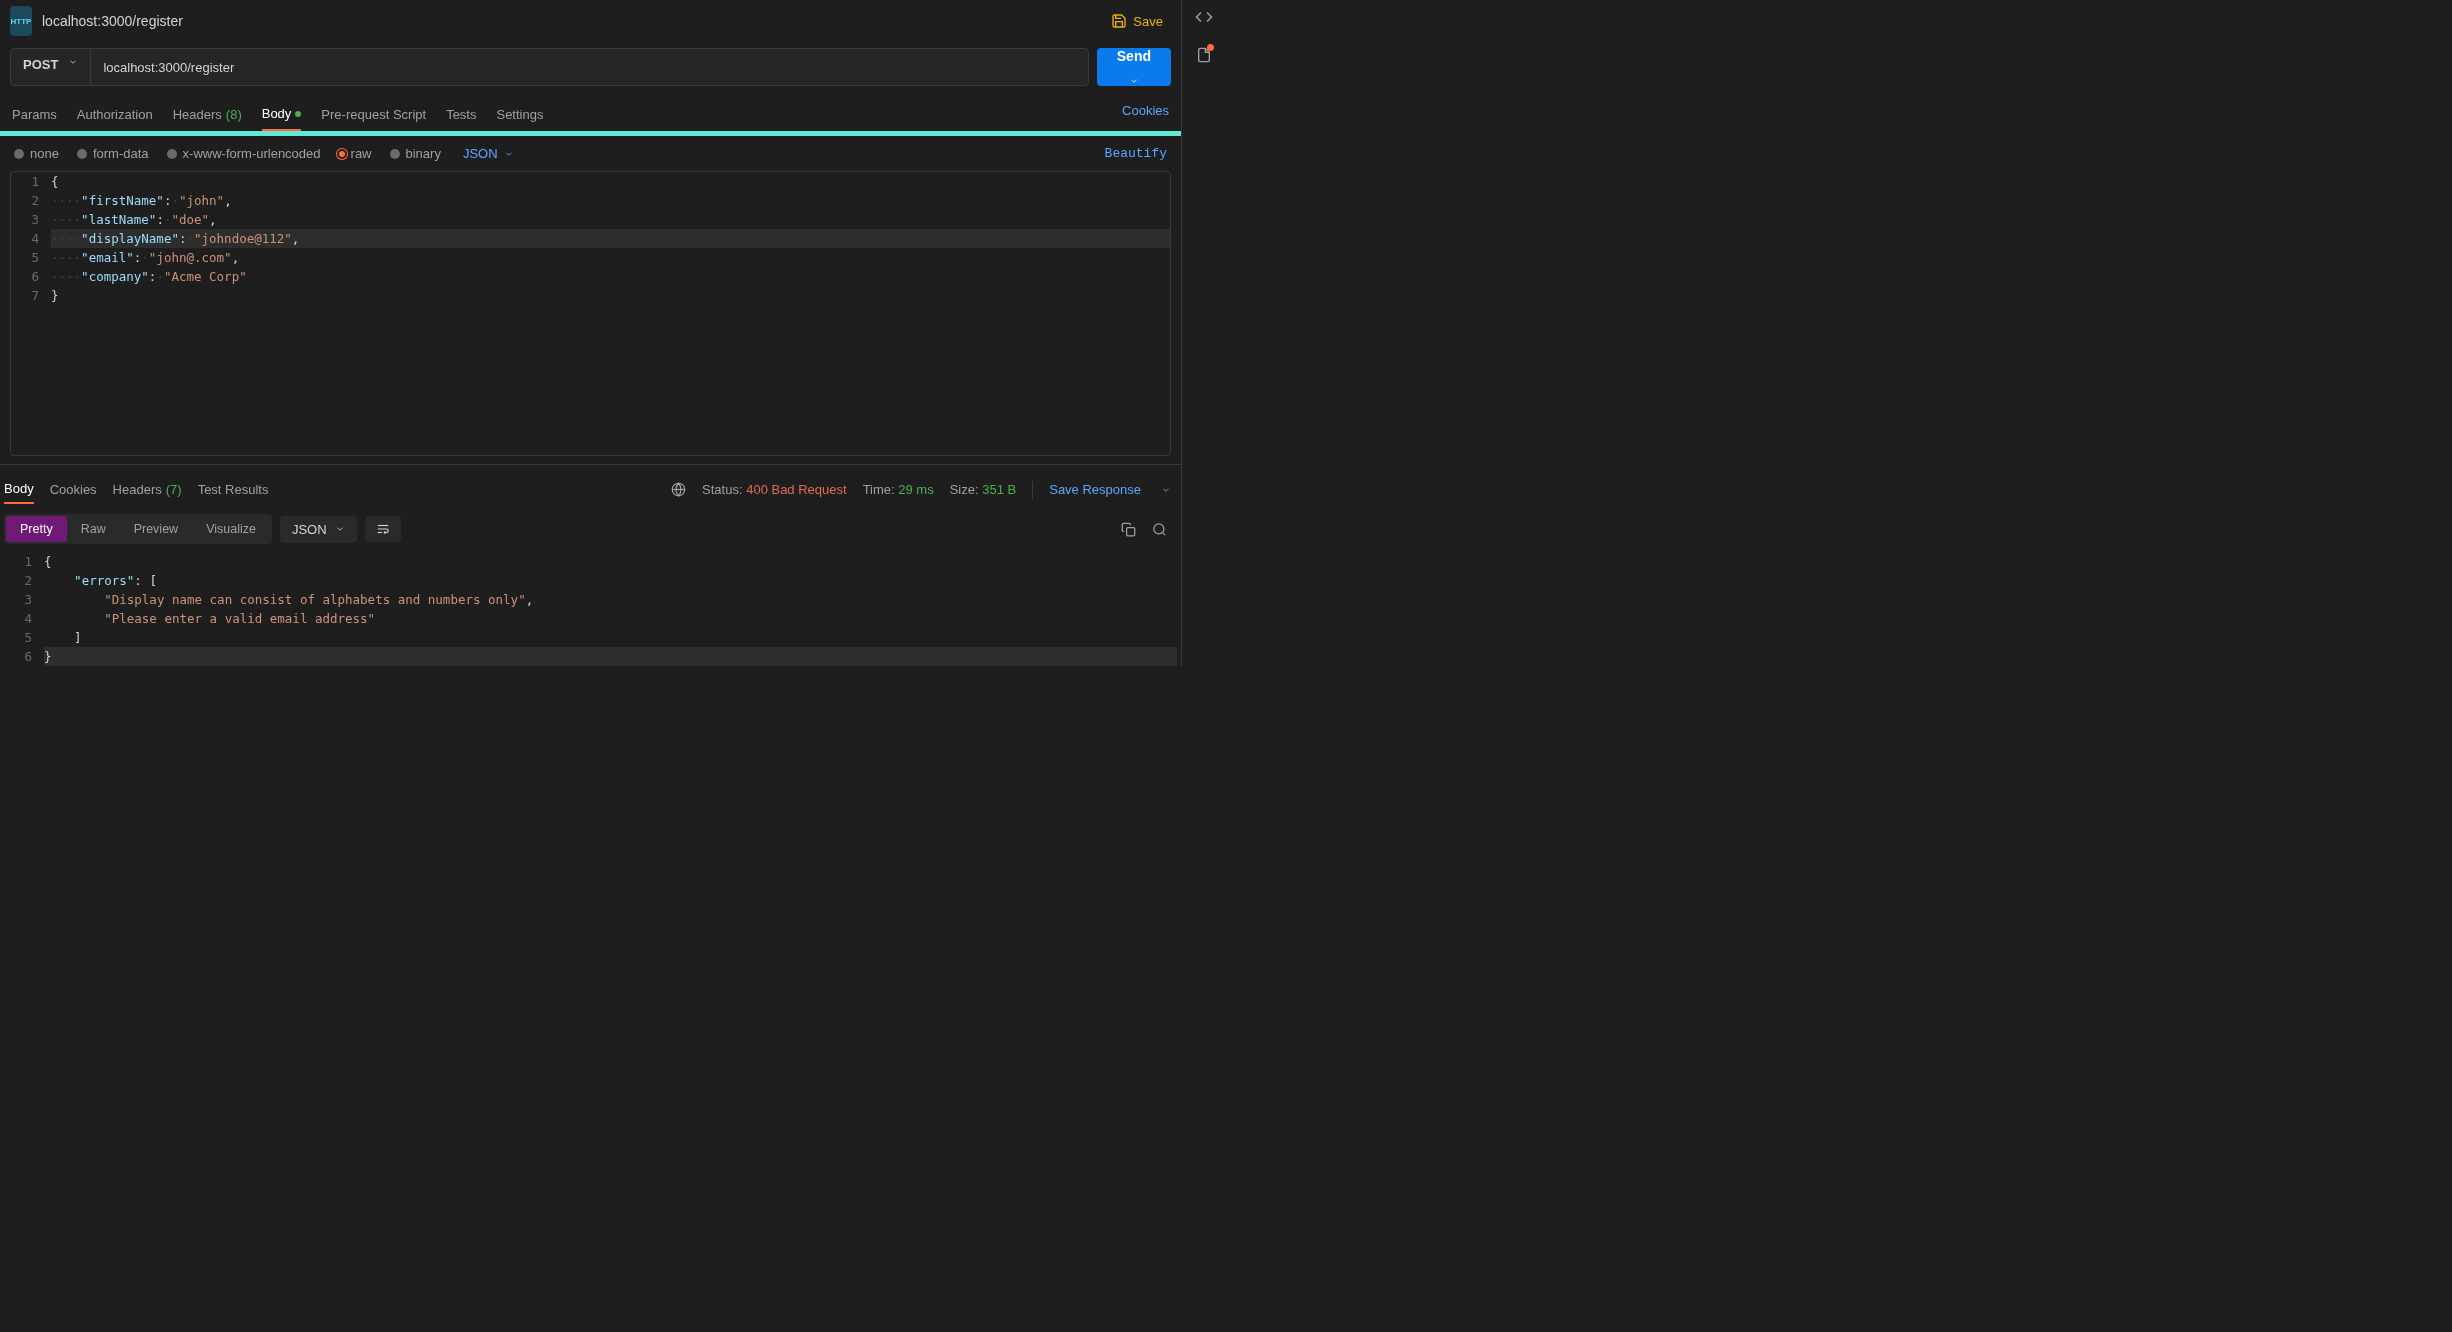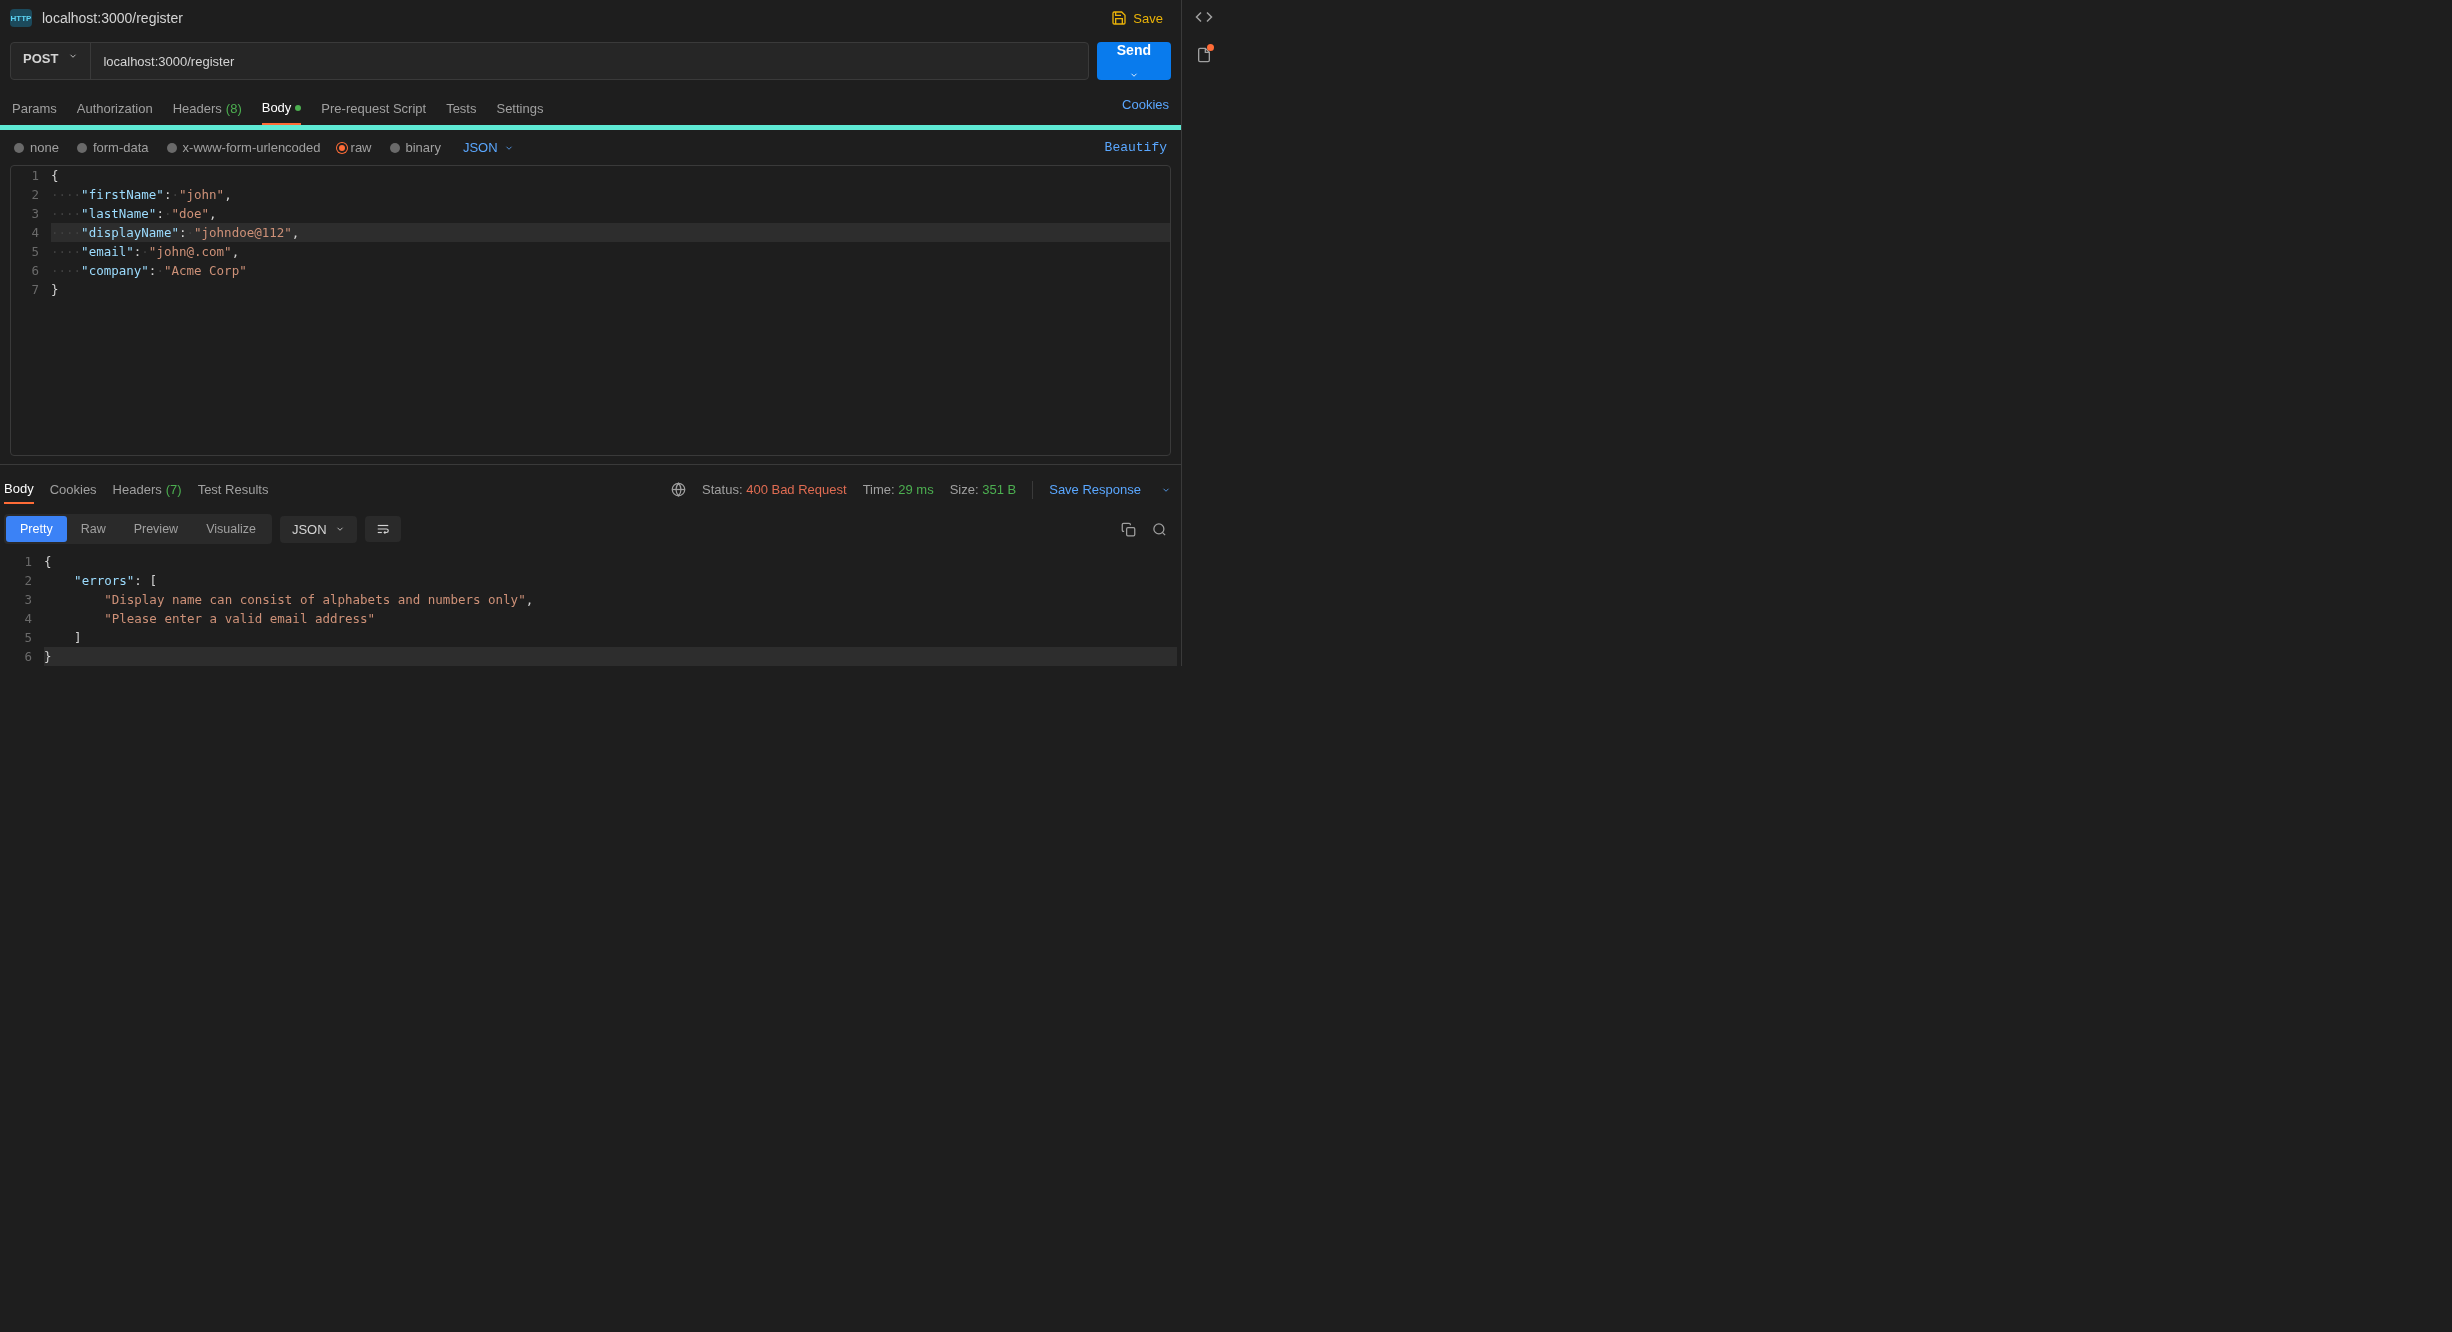--- a/index.html
+++ b/index.html
@@ -10,21 +10,21 @@
   font-size: 13px;
   width: 1226px;
   height: 666px;
   overflow: hidden;
   display: flex;
 }
 .main-panel { flex: 1; display: flex; flex-direction: column; border-right: 1px solid #3a3a3a; }
 .right-sidebar { width: 44px; background: #1e1e1e; display: flex; flex-direction: column; align-items: center; padding-top: 8px; gap: 20px; }
 
 .titlebar { display: flex; align-items: center; padding: 6px 10px; gap: 10px; }
-.http-badge { width: 22px; height: 18px; background: #1c4a5c; border-radius: 4px; display: flex; align-items: center; justify-content: center; font-size: 8px; font-weight: bold; color: #5dd3f3; }
+.http-badge { width: 22px; height: 30px; background: #1c4a5c; border-radius: 4px; display: flex; align-items: center; justify-content: center; font-size: 8px; font-weight: bold; color: #5dd3f3; }
 .title-text { color: #d4d4d4; font-weight: 500; font-size: 14px; }
 .titlebar-spacer { flex: 1; }
 .save-btn { display: flex; align-items: center; gap: 6px; color: #eab308; cursor: pointer; padding: 4px 8px; }
 
 .request-bar { display: flex; gap: 8px; padding: 6px 10px; }
 .url-group { flex: 1; display: flex; border: 1px solid #3a3a3a; border-radius: 4px; background: #262626; }
 .method-select { display: flex; align-items: flex-start; gap: 10px; padding: 8px 12px; border-right: 1px solid #3a3a3a; color: #d4d4d4; font-weight: 600; font-size: 13px; cursor: pointer; }
 .url-input { flex: 1; background: transparent; border: none; color: #d4d4d4; padding: 8px 12px; font-size: 13px; outline: none; }
 .send-btn { display: flex; align-items: center; gap: 12px; background: #097bed; color: #fff; border: none; border-radius: 4px; padding: 0 20px; font-weight: 600; font-size: 14px; cursor: pointer; flex-direction: column; }
 
@@ -63,21 +63,21 @@
 .globe-icon { color: #a0a0a0; }
 .status-label { color: #a0a0a0; }
 .status-val { color: #e06c52; margin-top: 48px; }
 .time-val, .size-val { color: #4caf50; }
 .divider { width: 1px; height: 18px; background: #3a3a3a; }
 .save-response { color: #5aa7ff; display: flex; align-items: center; gap: 20px; cursor: pointer; }
 
 .view-row { display: flex; align-items: center; padding: 10px 10px 8px 4px; gap: 8px; }
 .view-tabs { display: flex; background: #2a2a2a; border-radius: 4px; padding: 2px; }
 .view-tab { padding: 6px 14px; color: #a0a0a0; cursor: pointer; border-radius: 3px; font-size: 12.5px; }
-.view-tab.active { background: #3b82f6; color: #fff; }
+.view-tab.active { background: #701a75; color: #fff; }
 .format-select { display: flex; align-items: center; gap: 8px; background: #2a2a2a; padding: 6px 12px; border-radius: 4px; color: #d4d4d4; cursor: pointer; }
 .wrap-btn { background: #2a2a2a; padding: 6px 10px; border-radius: 4px; cursor: pointer; color: #d4d4d4; }
 .view-spacer { flex: 1; }
 .icon-btn { color: #a0a0a0; cursor: pointer; padding: 4px; }
 
 .response-editor { background: #1e1e1e; font-family: "SF Mono", Monaco, Consolas, monospace; font-size: 12.5px; margin: 0 4px; }
 .response-editor .code-line.highlighted { background: #2d2d2d; }
 
 .sidebar-icon { color: #a0a0a0; cursor: pointer; position: relative; }
 .notif-dot { position: absolute; top: -2px; right: -2px; width: 7px; height: 7px; background: #ff6c37; border-radius: 50%; }

